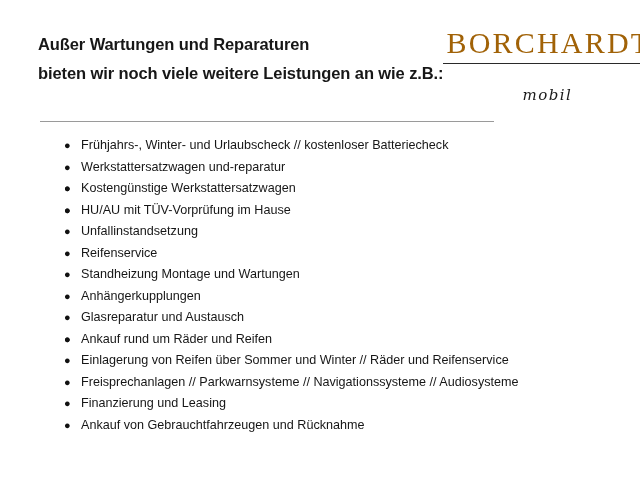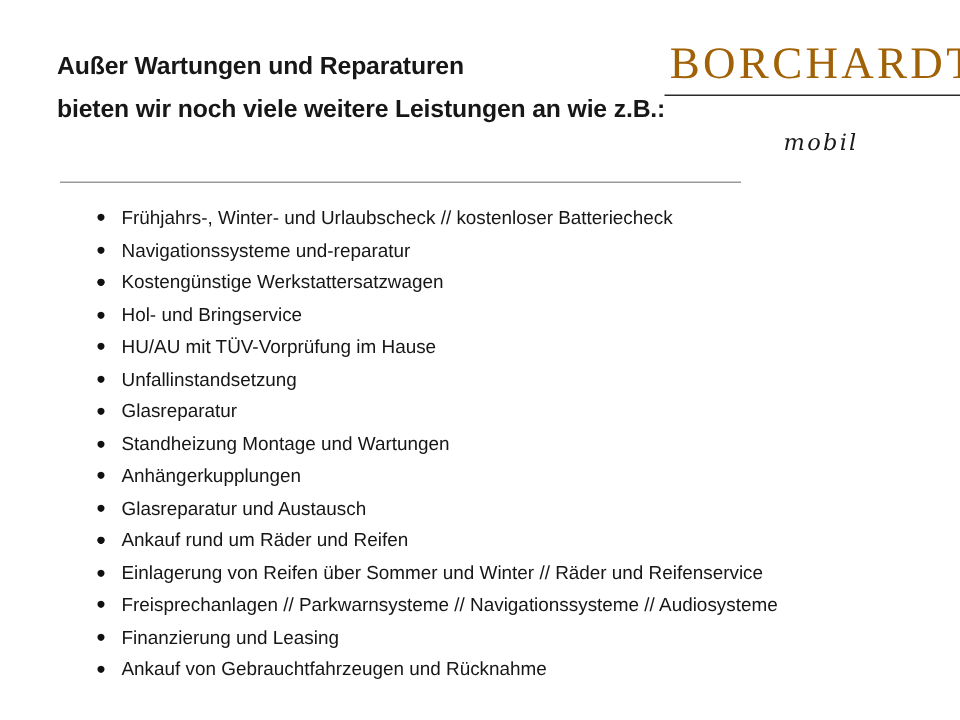--- a/index.html
+++ b/index.html
@@ -107,27 +107,27 @@
       <div class="brand-name">BORCHARDT</div>
       <div class="brand-rule"></div>
       <div class="brand-sub">mobil</div>
     </div>
   </div>
 
   <div class="divider"></div>
 
   <ul class="list">
       <li><span class="bullet">●</span><span>Frühjahrs-, Winter- und Urlaubscheck // kostenloser Batteriecheck</span></li>
-      <li><span class="bullet">●</span><span>Navigationssysteme und-reparatur</span></li>
+      <li><span class="bullet">●</span><span>Werkstattersatzwagen und-reparatur</span></li>
       <li><span class="bullet">●</span></li>
       <li><span class="bullet">●</span><span>Kostengünstige Werkstattersatzwagen</span></li>
-      <li><span class="bullet">●</span><span>Hol- und Bringservice</span></li>
+      <li><span class="bullet">●</span></li>
       <li><span class="bullet">●</span><span>HU/AU mit TÜV-Vorprüfung im Hause</span></li>
       <li><span class="bullet">●</span><span>Unfallinstandsetzung</span></li>
-      <li><span class="bullet">●</span><span>Glasreparatur</span></li>
+      <li><span class="bullet">●</span><span>Reifenservice</span></li>
       <li><span class="bullet">●</span><span>Standheizung Montage und Wartungen</span></li>
       <li><span class="bullet">●</span><span>Anhängerkupplungen</span></li>
       <li><span class="bullet">●</span><span>Glasreparatur und Austausch</span></li>
       <li><span class="bullet">●</span></li>
       <li><span class="bullet">●</span><span>Ankauf rund um Räder und Reifen</span></li>
       <li><span class="bullet">●</span><span>Einlagerung von Reifen über Sommer und Winter // Räder und Reifenservice</span></li>
       <li><span class="bullet">●</span><span>Freisprechanlagen // Parkwarnsysteme // Navigationssysteme // Audiosysteme</span></li>
       <li><span class="bullet">●</span><span>Finanzierung und Leasing</span></li>
       <li><span class="bullet">●</span><span>Ankauf von Gebrauchtfahrzeugen und Rücknahme</span></li>
     </ul>

